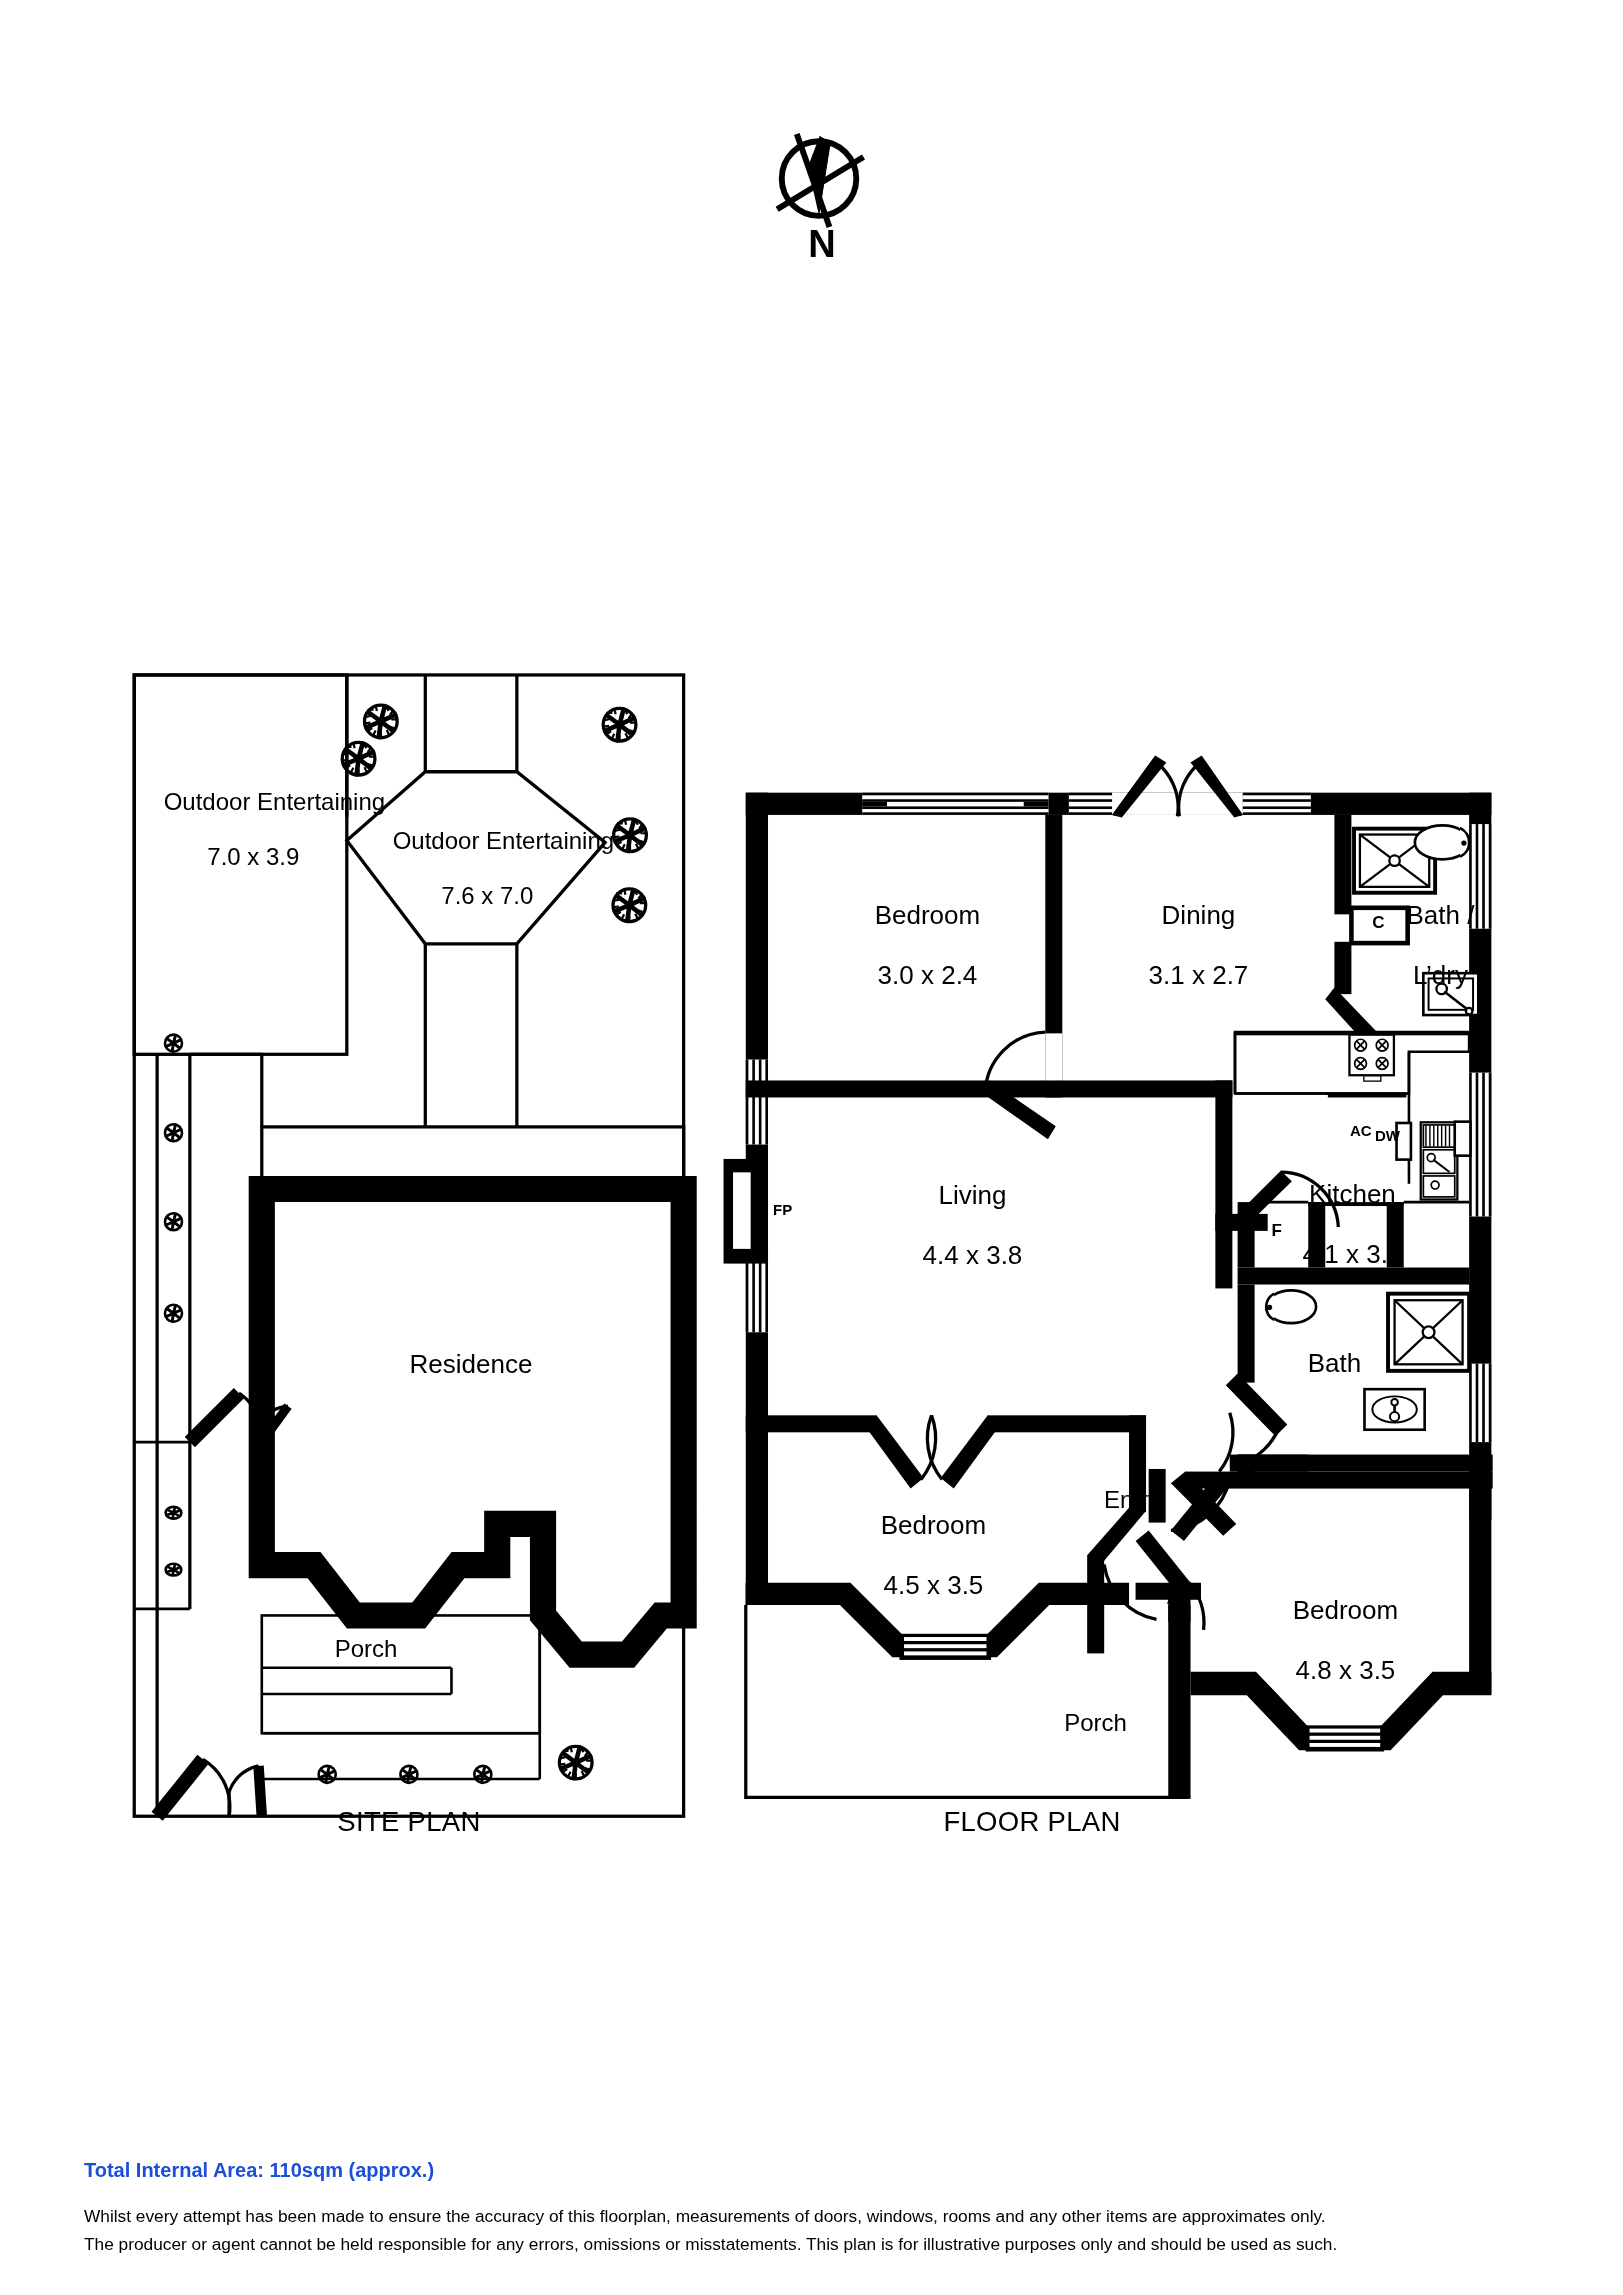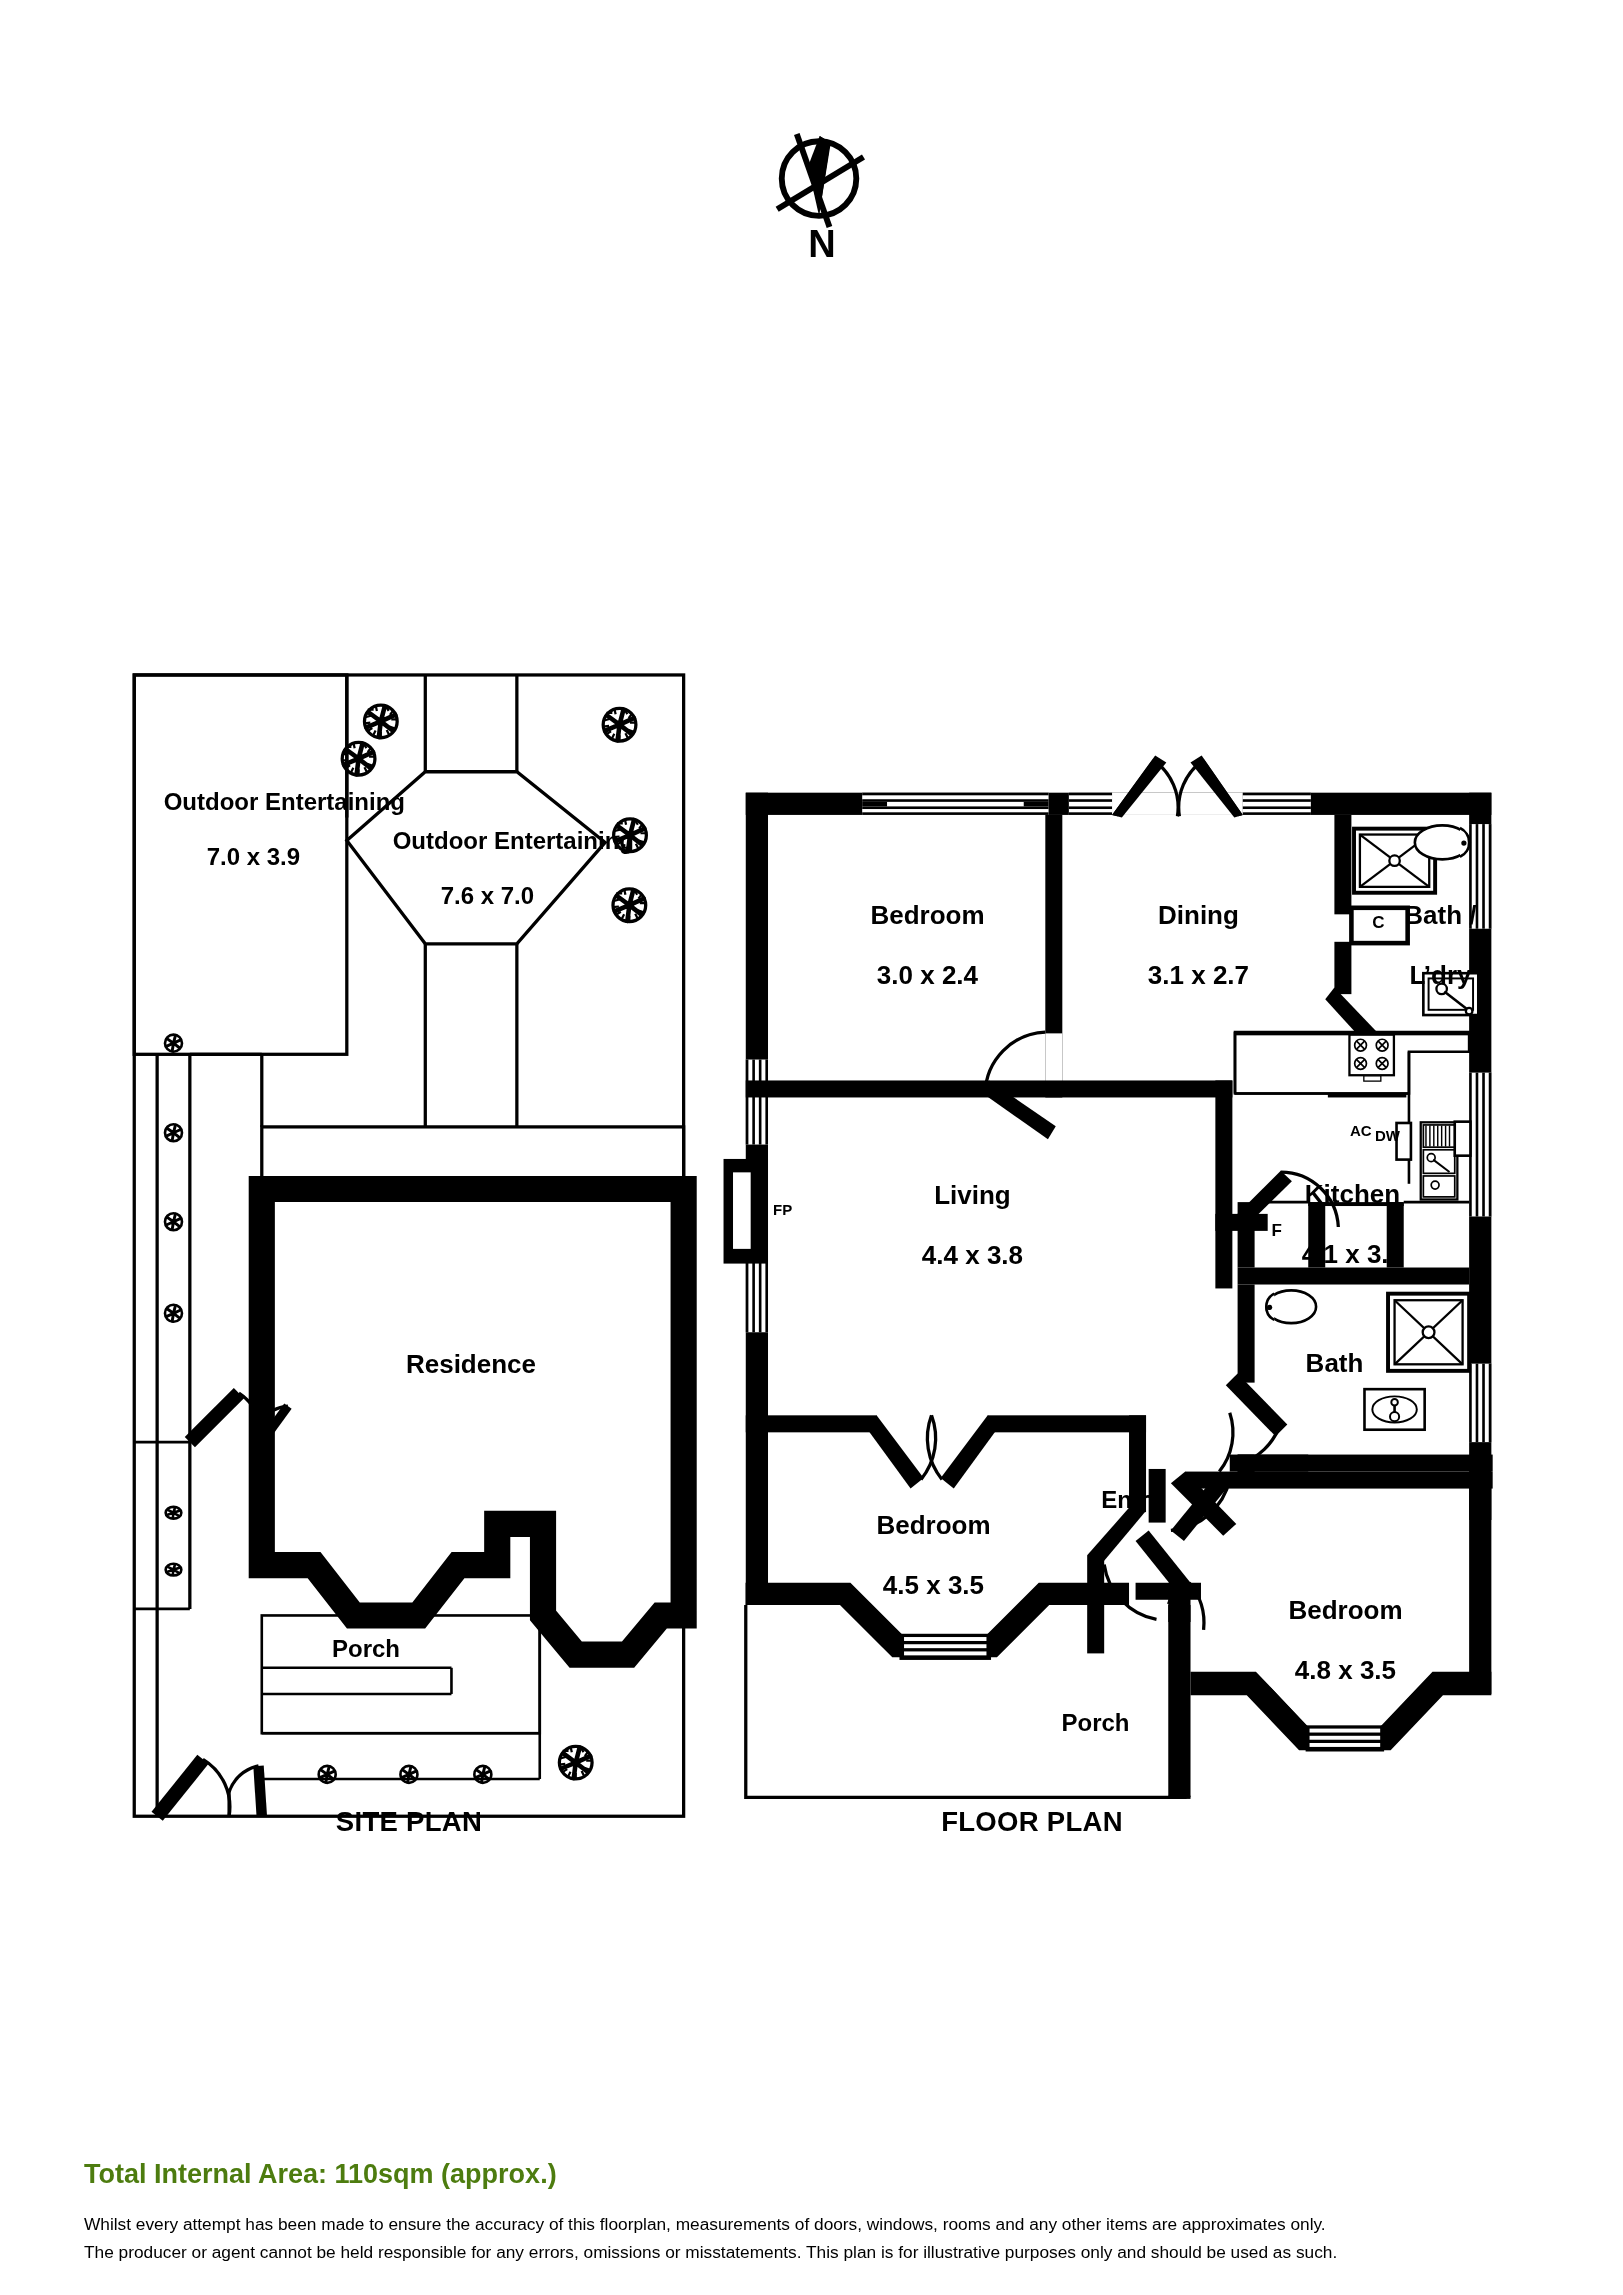--- a/index.html
+++ b/index.html
@@ -21,21 +21,21 @@
     width: 1623px;
     height: 2295px;
     background: #ffffff;
   }
   .svg-wrap { position: absolute; left: 0; top: 0; width: 1623px; height: 2295px; }
   svg { display: block; }
 
   .lbl {
     position: absolute;
     font-family: "Liberation Sans", sans-serif;
-    font-weight: bold;
+    font-weight: normal;
     color: #000;
     text-align: center;
     white-space: pre;
     line-height: 1.16;
   }
   .lbl.room { font-size: 26px; }
   .lbl.room-sm { font-size: 24px; }
   .lbl.section { font-size: 27.5px; letter-spacing: 0.3px; }
   .lbl.tiny { font-size: 17px; font-weight: bold; }
   .lbl.tiny2 { font-size: 15px; font-weight: bold; }
@@ -43,22 +43,22 @@
 
   #footer {
     position: absolute;
     left: 84px;
     top: 2159px;
     width: 1459px;
   }
   #footer .total {
     font-family: "Liberation Sans", sans-serif;
     font-weight: bold;
-    font-size: 27px;
-    color: #4d7c0f;
+    font-size: 20px;
+    color: #1d4ed8;
     margin: 0 0 19.6px 0;
   }
   #footer .disc {
     font-family: "Liberation Sans", sans-serif;
     font-size: 17.3px;
     color: #000;
     line-height: 1.65;
     margin: 0;
   }
 </style>

